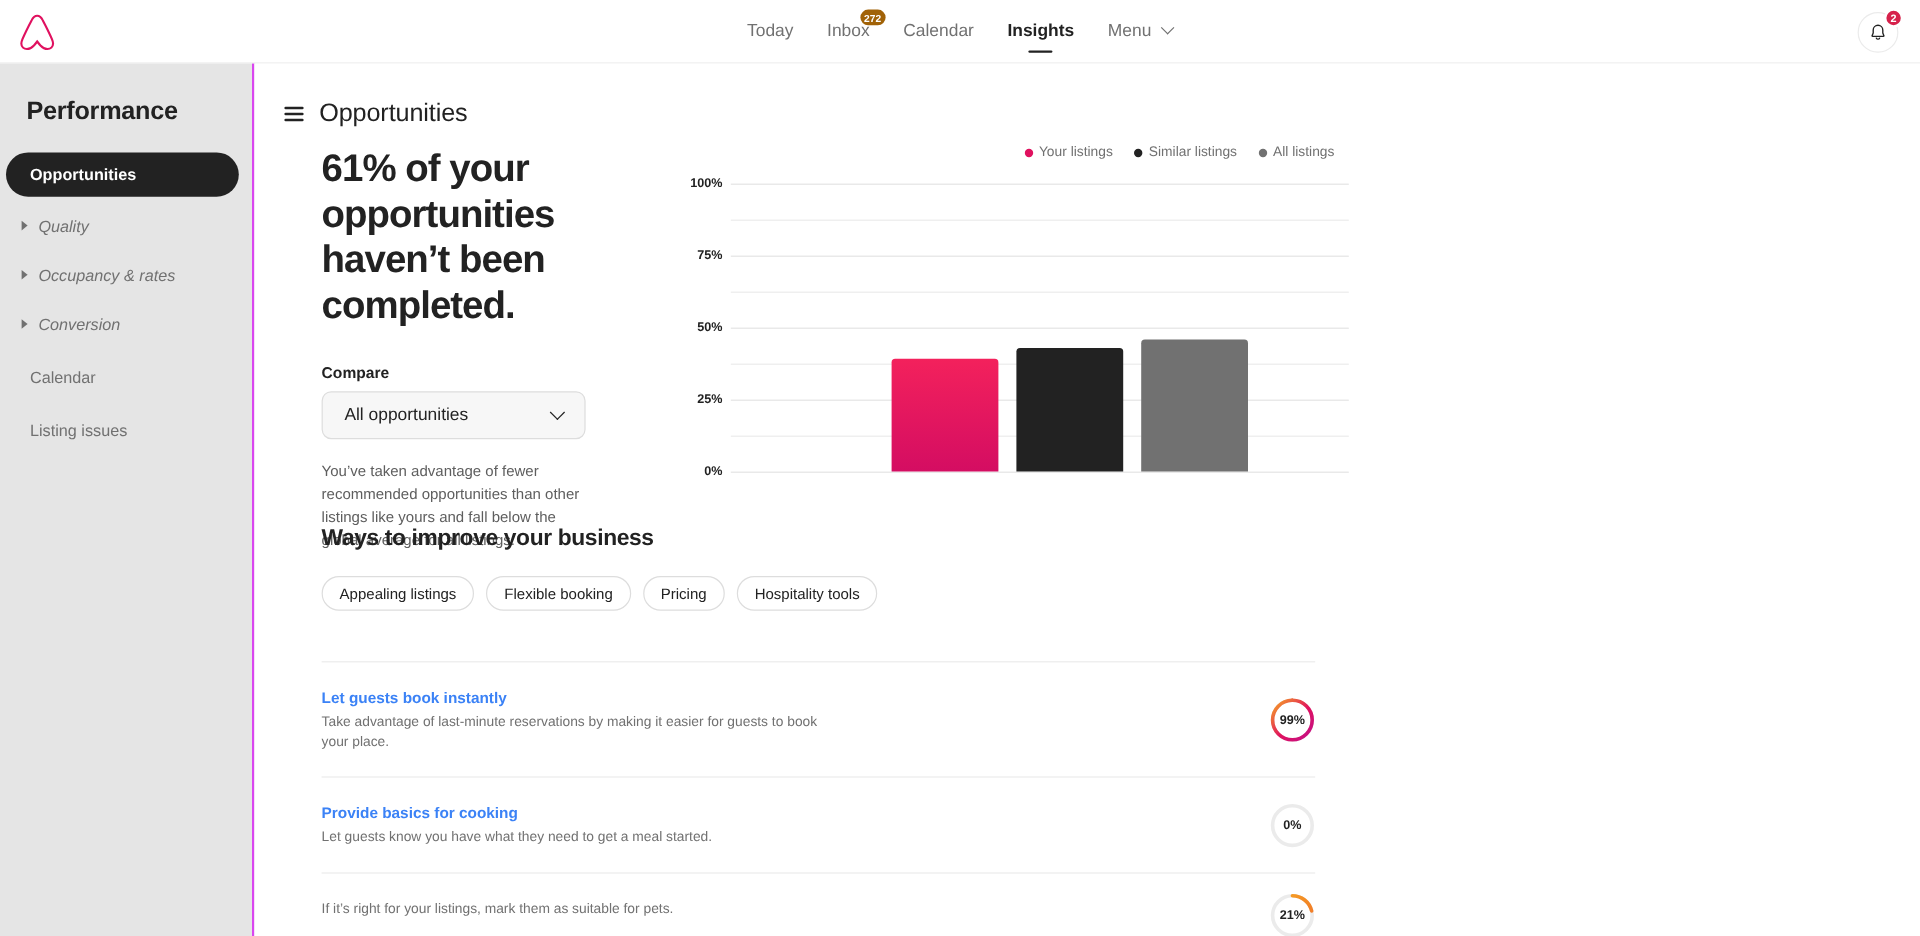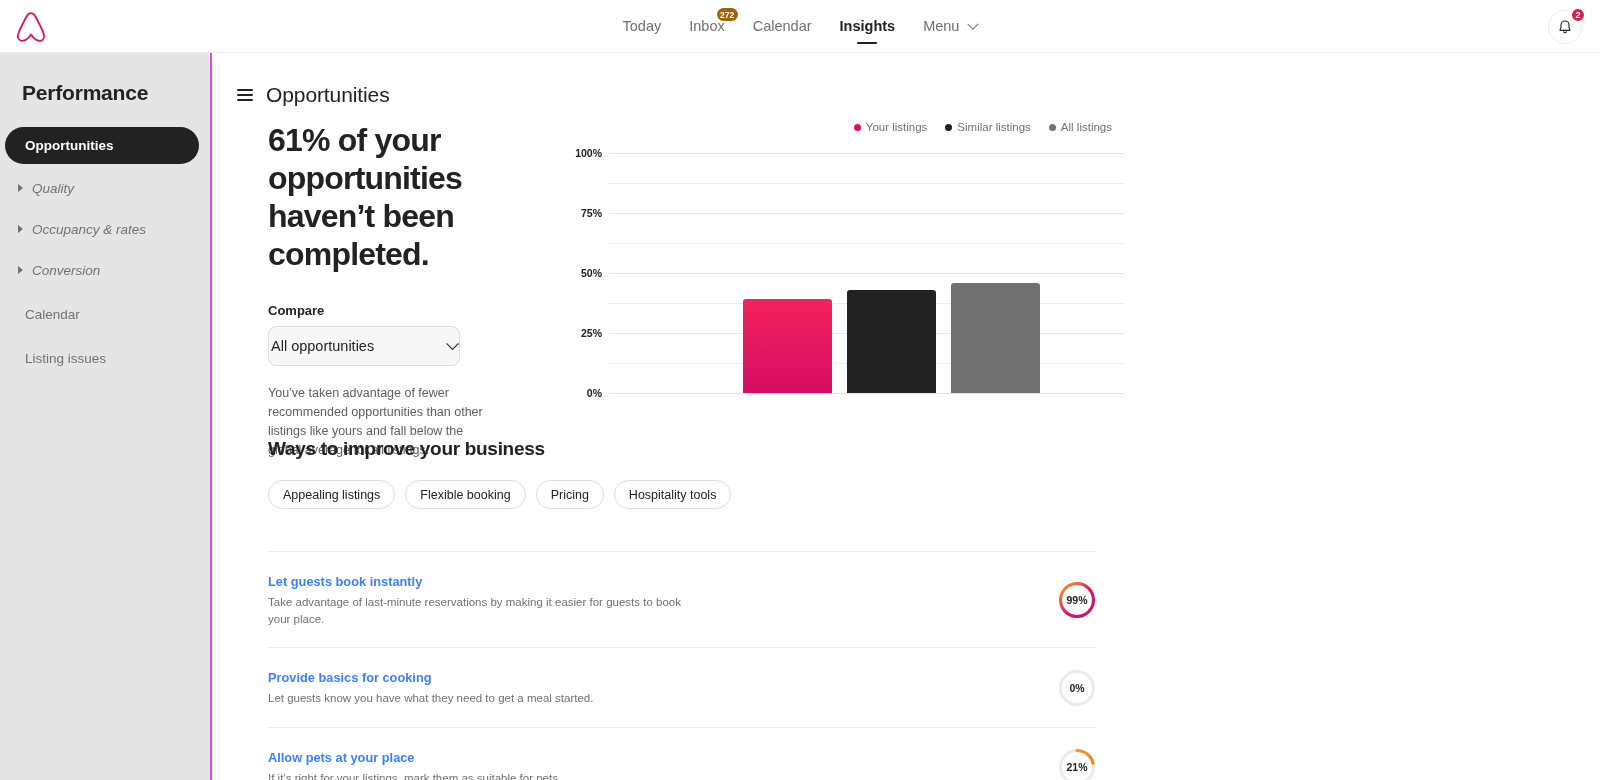--- a/index.html
+++ b/index.html
@@ -158,26 +158,26 @@
     color: #222222;
   }
   .compare-label {
     margin-top: 30px;
     font-size: 13px;
     font-weight: 600;
     color: #222;
   }
   .select-box {
     margin-top: 8px;
-    width: 192px; height: 40px;
+    width: 220px; height: 40px;
     border: 1px solid #dddddd;
     background: #f7f7f7;
     border-radius: 8px;
     display: flex; align-items: center; justify-content: space-between;
-    padding: 0 2px;
+    padding: 0 18px;
     font-size: 14.5px;
     color: #222;
     cursor: pointer;
   }
   .chev-lg {
     width: 9px; height: 9px;
     border-right: 1.7px solid #222;
     border-bottom: 1.7px solid #222;
     transform: rotate(45deg) translate(-2px,-2px);
     flex: none;
@@ -466,21 +466,20 @@
           </defs>
           <circle cx="19" cy="19" r="16.5" fill="none" stroke="#ebebeb" stroke-width="3"></circle>
           <circle id="arc-1" cx="19" cy="19" r="16.5" fill="none" stroke="url(#g1)" stroke-width="3" stroke-linecap="round" transform="rotate(-90 19 19)" style="display: none;"></circle>
         </svg>
         <div class="ring-text">0%</div>
       </div>
     </div>
 
     <div class="opp-row">
       <div class="opp-text">
-        <div class="opp-title">Allow pets at your place</div>
         <div class="opp-sub">If it’s right for your listings, mark them as suitable for pets.</div>
       </div>
       <div class="ring">
         <svg width="38" height="38" viewBox="0 0 38 38" aria-hidden="true">
           <defs>
             <linearGradient id="g2" x1="0%" y1="100%" x2="100%" y2="0%">
               <stop offset="0%" stop-color="#ef6c2a"></stop>
               <stop offset="100%" stop-color="#f7a823"></stop>
             </linearGradient>
           </defs>

